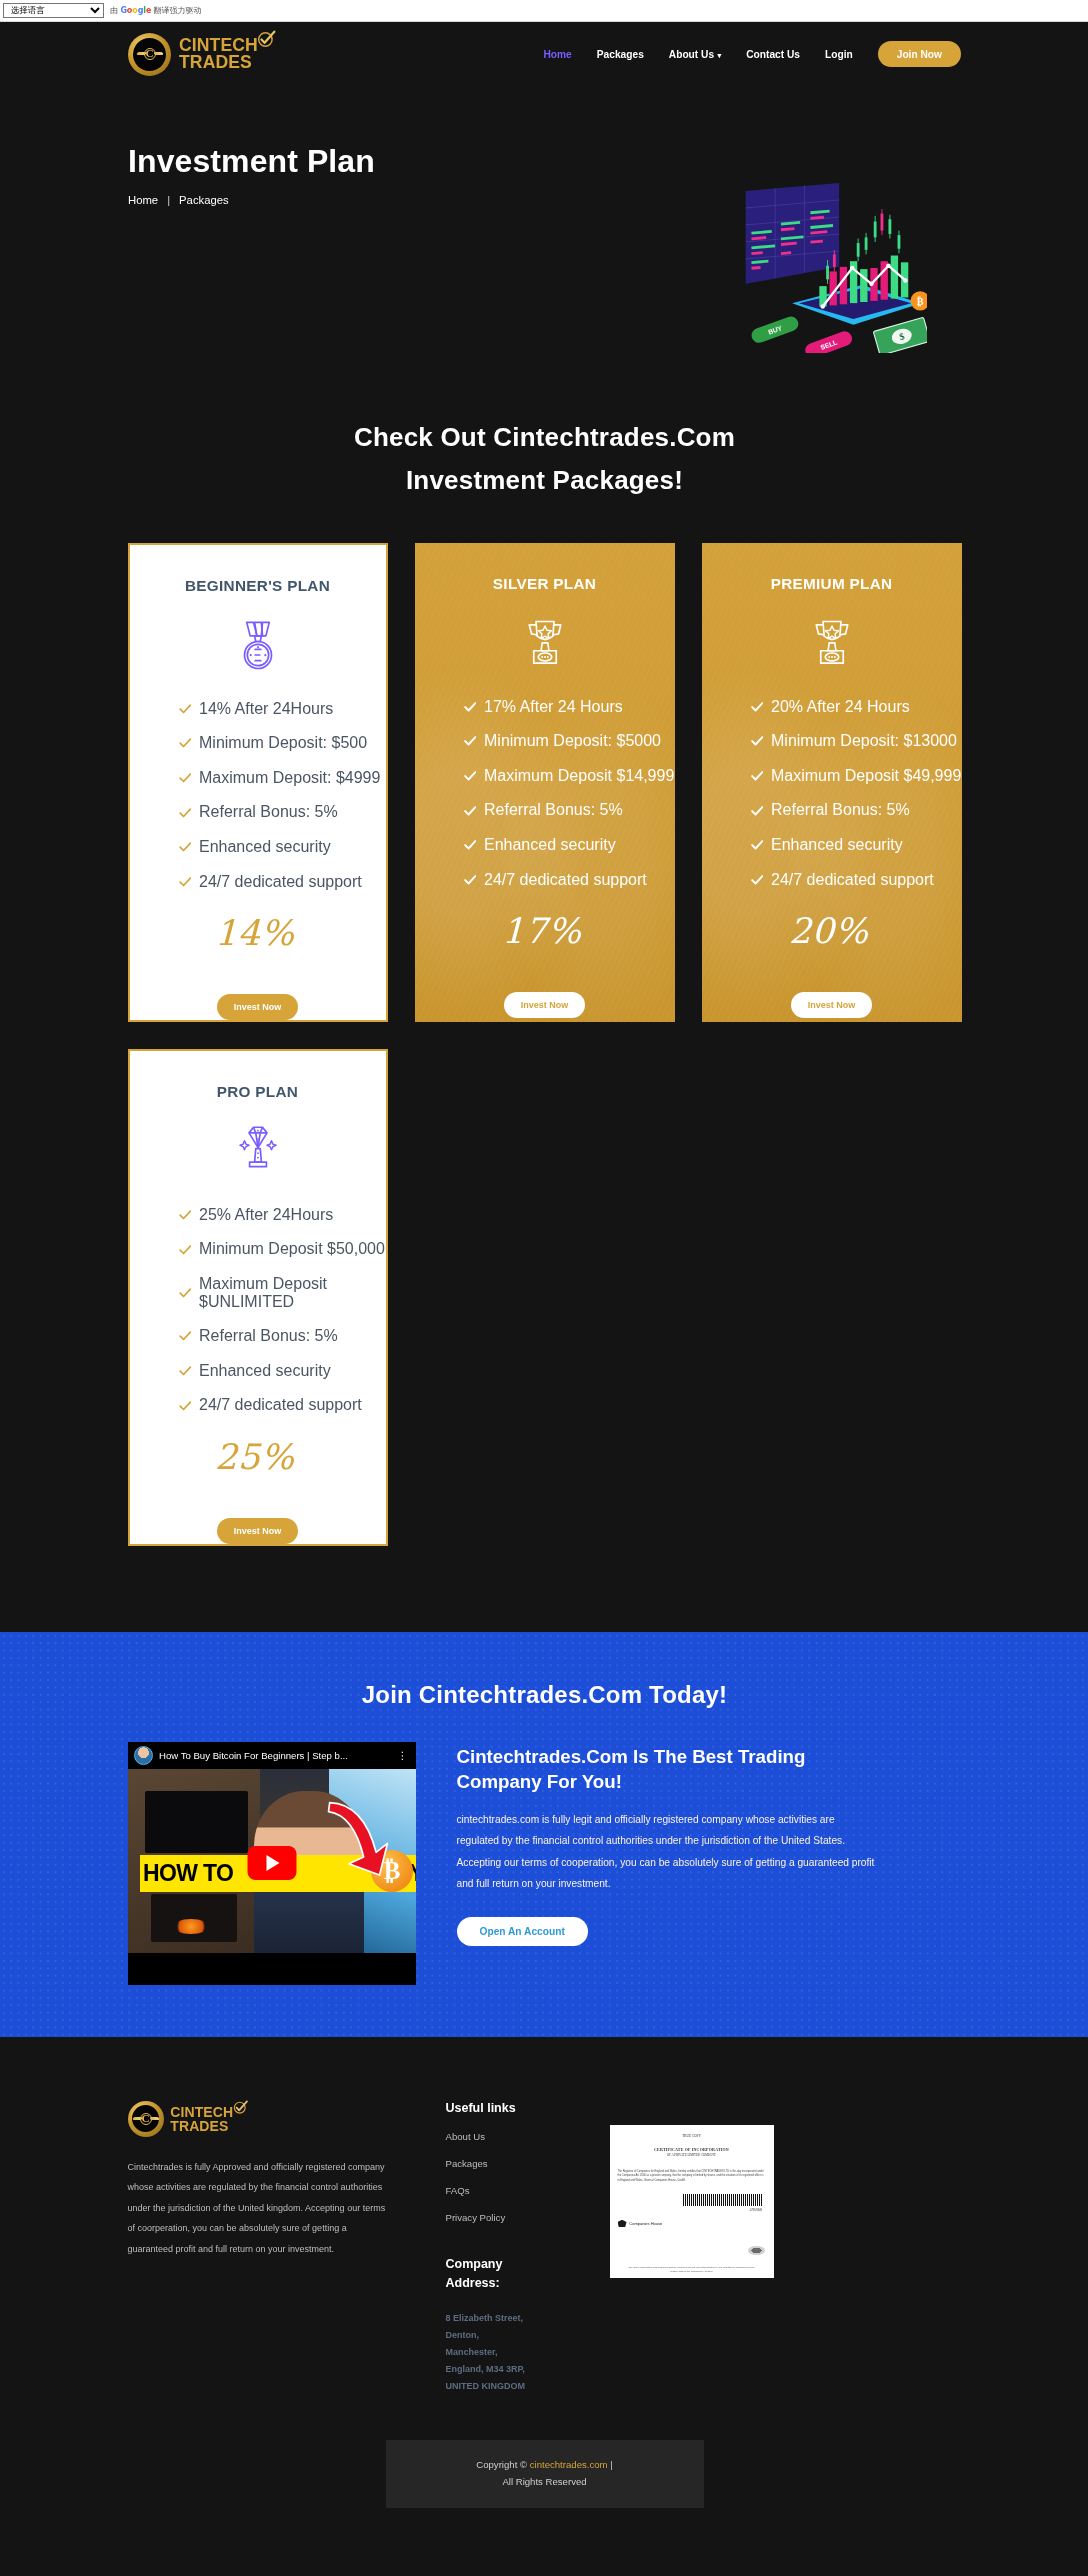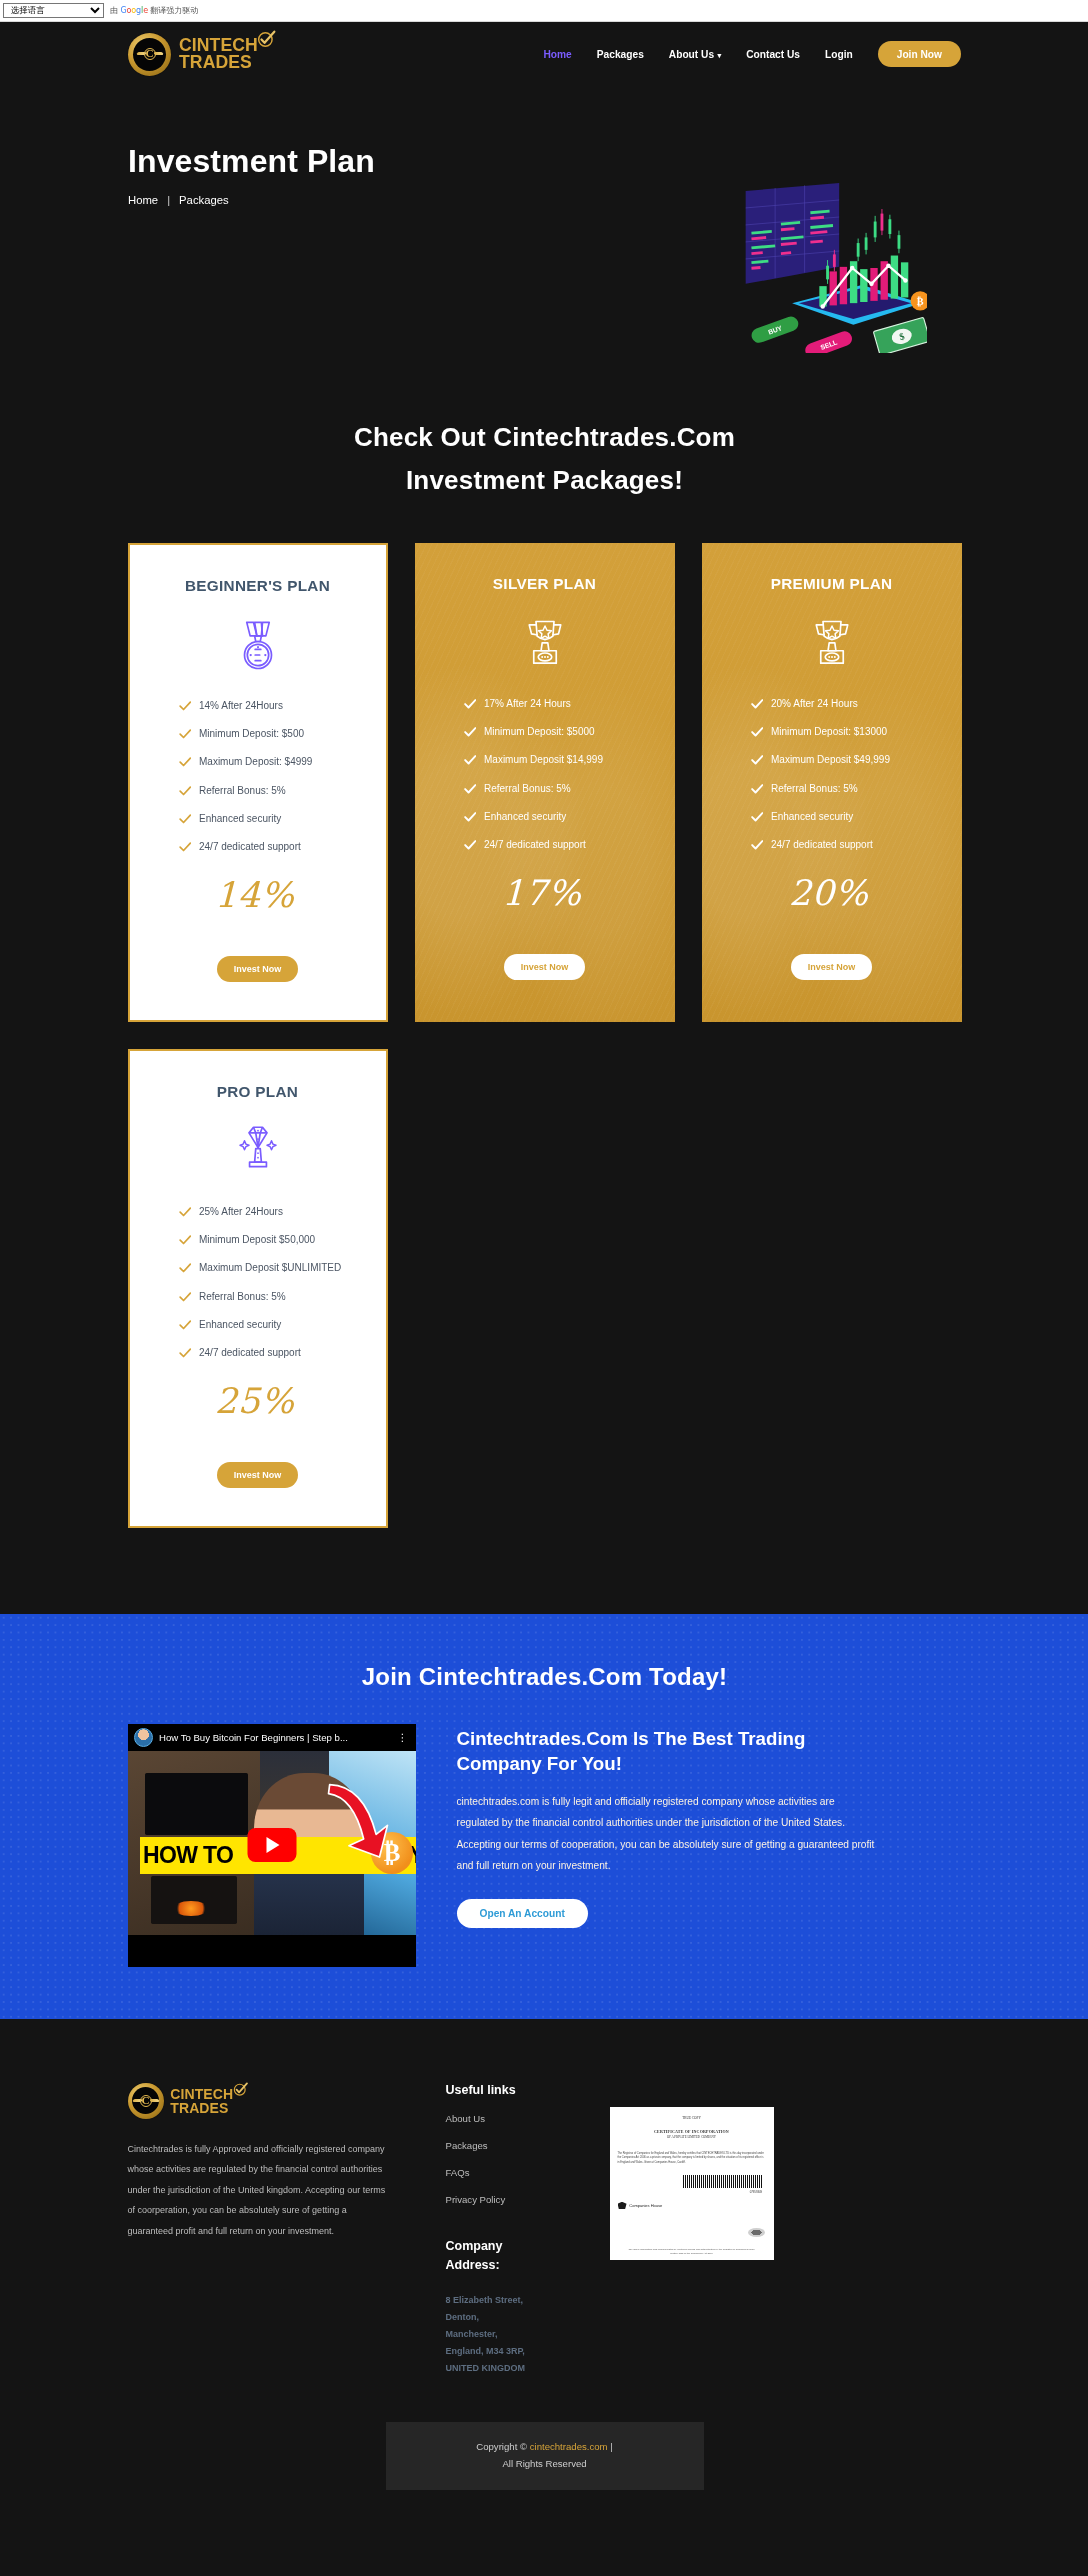--- a/index.html
+++ b/index.html
@@ -32,21 +32,21 @@
   }
   .gt-powered {
     font-size: 8px;
     font-family: "DejaVu Sans", sans-serif;
     color: #545454;
     display: flex;
     align-items: center;
     gap: 2.3px;
     white-space: nowrap;
   }
-  .g-logo { font-weight: 400; letter-spacing: -0.1px; }
+  .g-logo { font-weight: 700; letter-spacing: -0.1px; }
   .g-logo .c1 { color:#4285F4 } .g-logo .c2 { color:#EA4335 }
   .g-logo .c3 { color:#FBBC05 } .g-logo .c4 { color:#4285F4 }
   .g-logo .c5 { color:#34A853 } .g-logo .c6 { color:#EA4335 }
 
   
   .site-header {
     height: 65px;
     background: #141414;
     display: flex;
     align-items: center;
@@ -161,22 +161,22 @@
     position: relative; z-index: 2;
   }
   .card.light .card-title { color: #41566c; }
   .card.gold  .card-title { color: #ffffff; }
   .card-icon { margin-top: 24px; position: relative; z-index: 2; height: 54px;}
   .feature-list {
     margin-top: 27px; position: relative; z-index: 2;
     width: 100%; padding-left: 49px;
   }
   .feature {
-    display: flex; align-items: flex-end; gap: 8px;
-    font-size: 10px; margin-bottom: 17px; line-height: 1.1;
+    display: flex; align-items: center; gap: 8px;
+    font-size: 16px; margin-bottom: 17px; line-height: 1.1;
   }
   .card.light .feature { color: #4b5563; }
   .card.gold  .feature { color: #ffffff; }
   .tick { flex: none; width: 12.5px; height: 10.2px; margin-top: 1.1px; }
   .card.light .tick path { stroke: #d6a439; }
   .card.gold  .tick path { stroke: #ffffff; }
   .percent {
     margin-top: 5.7px; position: relative; z-index: 2;
     font-family: "DejaVu Serif", serif; font-style: italic;
     font-size: 35px; font-weight: 400; letter-spacing: 0.6px;

